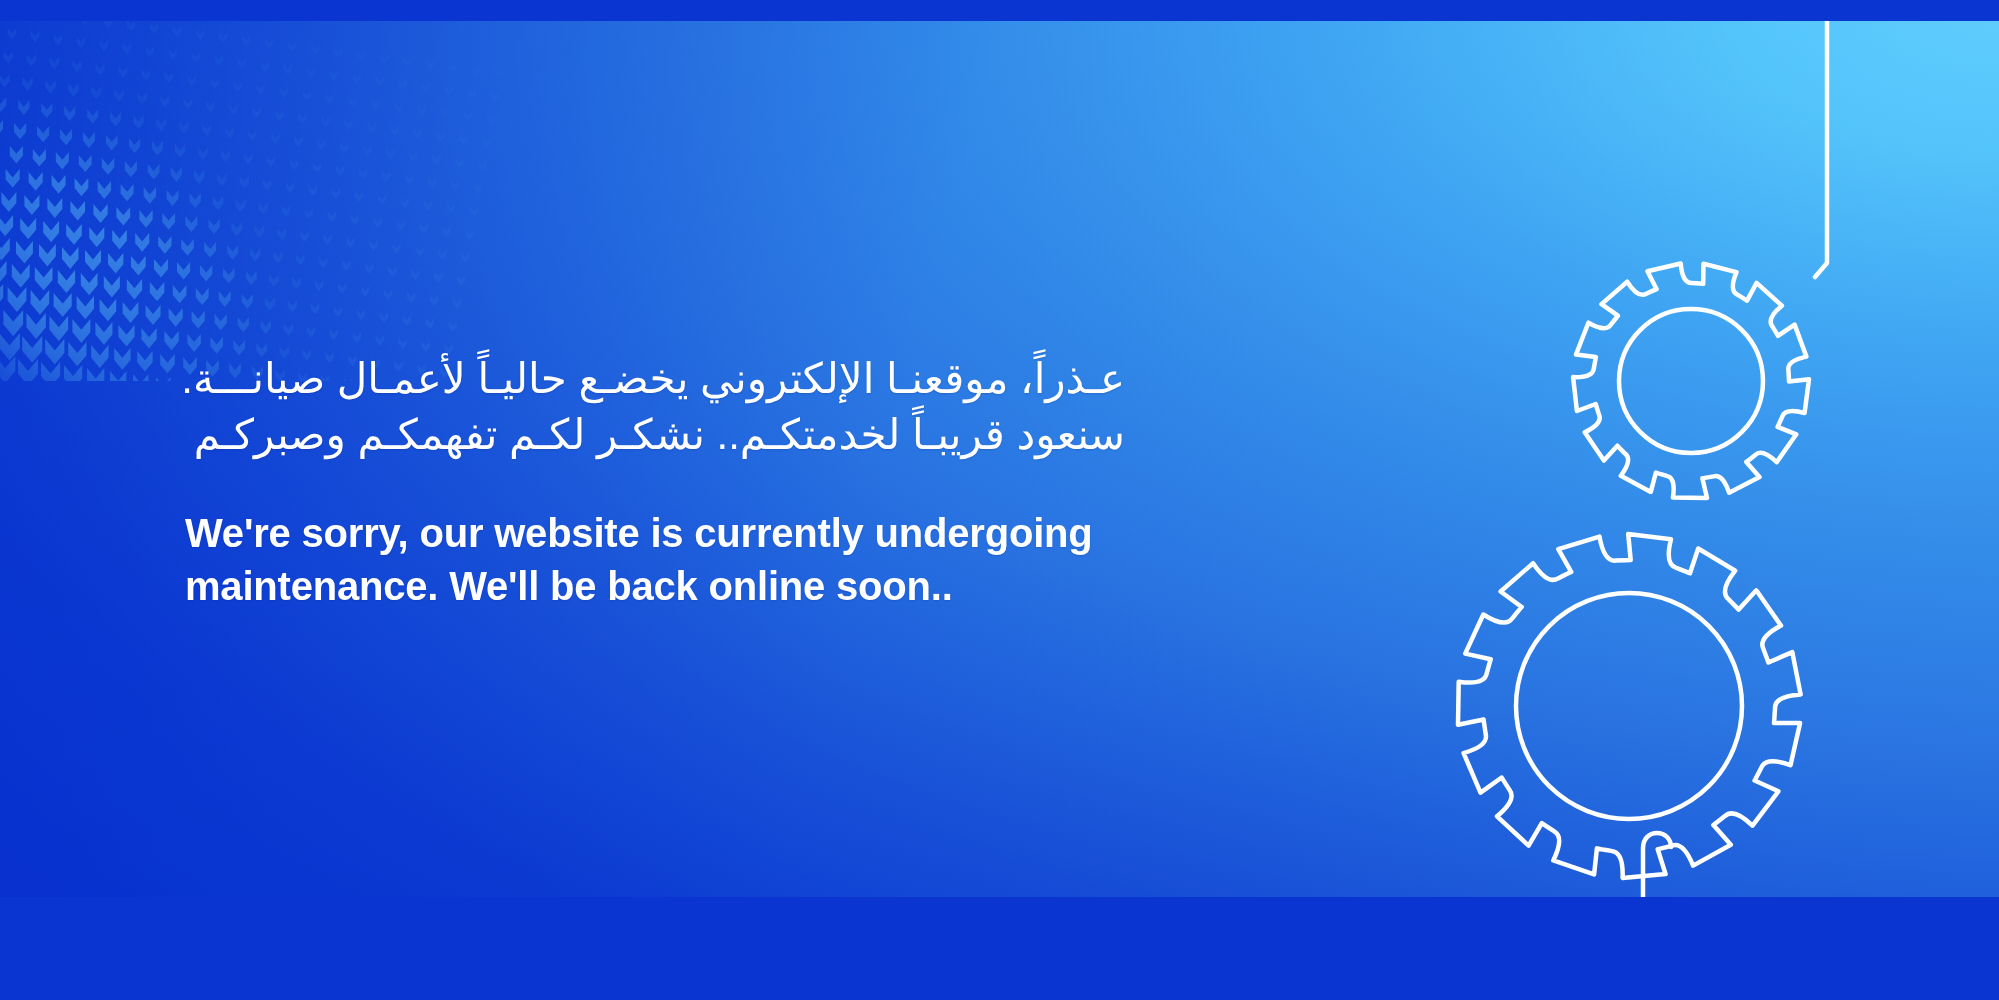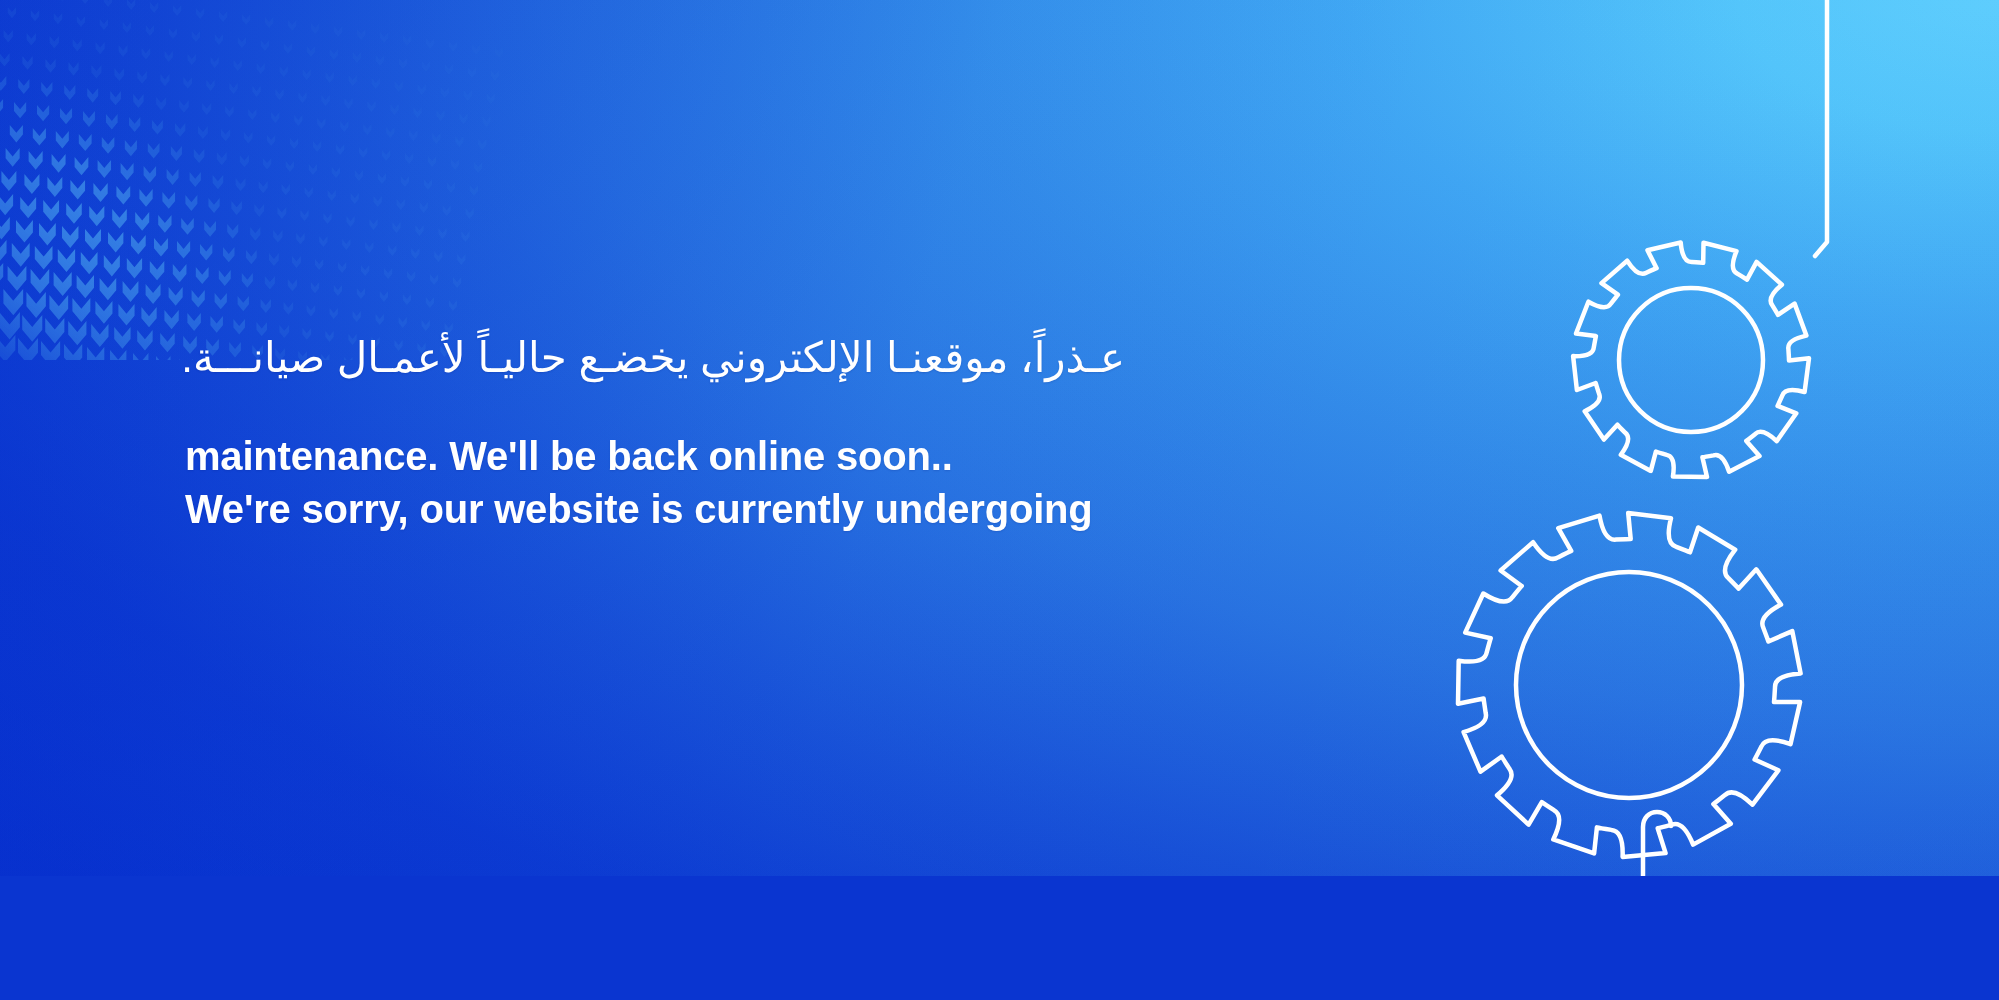--- a/index.html
+++ b/index.html
@@ -6,20 +6,21 @@
   html, body {
     width:1999px; height:1000px;
     overflow:hidden;
     background:#0a35d0;
     font-family:"Liberation Sans", sans-serif;
   }
   #stage {
     position:relative;
     width:1999px; height:876px;
     overflow:hidden;
+    margin-top:21px;
   }
 
   
   .bg-base {
     position:absolute; inset:0;
     background:
       radial-gradient(130% 150% at 100% 0%,
         #5ecdfd 0%,
         #54c6fb 10%,
         #41a9f4 25%,
@@ -1227,20 +1228,21 @@
         <circle cx="410" cy="685" r="113"></circle>
       </g>
 
       <path d="M452,826 C452,818 446,812 438,812 C430,812 424,818 424,827 L424,1005"></path>
     </g>
   </svg>
 
   <div class="text-block">
     <div class="ar-wrap">
       <div class="ar-line">عـذراً، موقعنـا الإلكتروني يخضـع حاليـاً لأعمـال صيانـــة.</div>
+      <div class="ar-line">سنعود قريبـاً لخدمتكـم.. نشكـر لكـم تفهمكـم وصبركـم</div>
     </div>
     <div class="en-block">
+      <div class="en-line">We're sorry, our website is currently undergoing</div>
       <div class="en-line">maintenance. We'll be back online soon..</div>
-      <div class="en-line">We're sorry, our website is currently undergoing</div>
     </div>
   </div>
 
 </div>
 
 </body></html>

